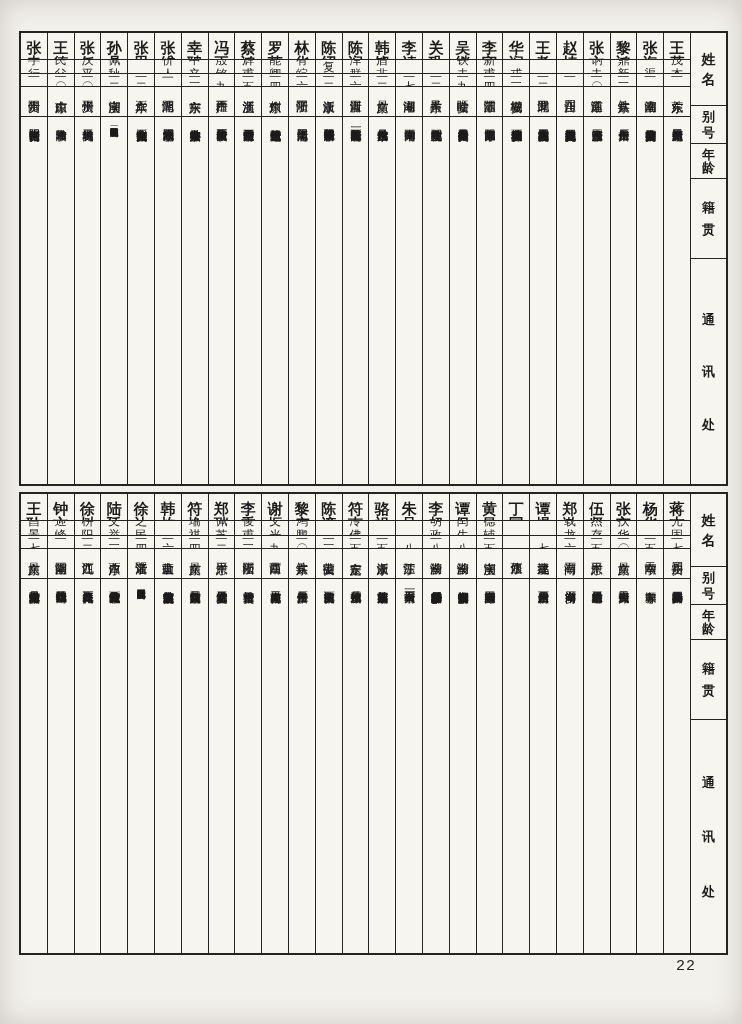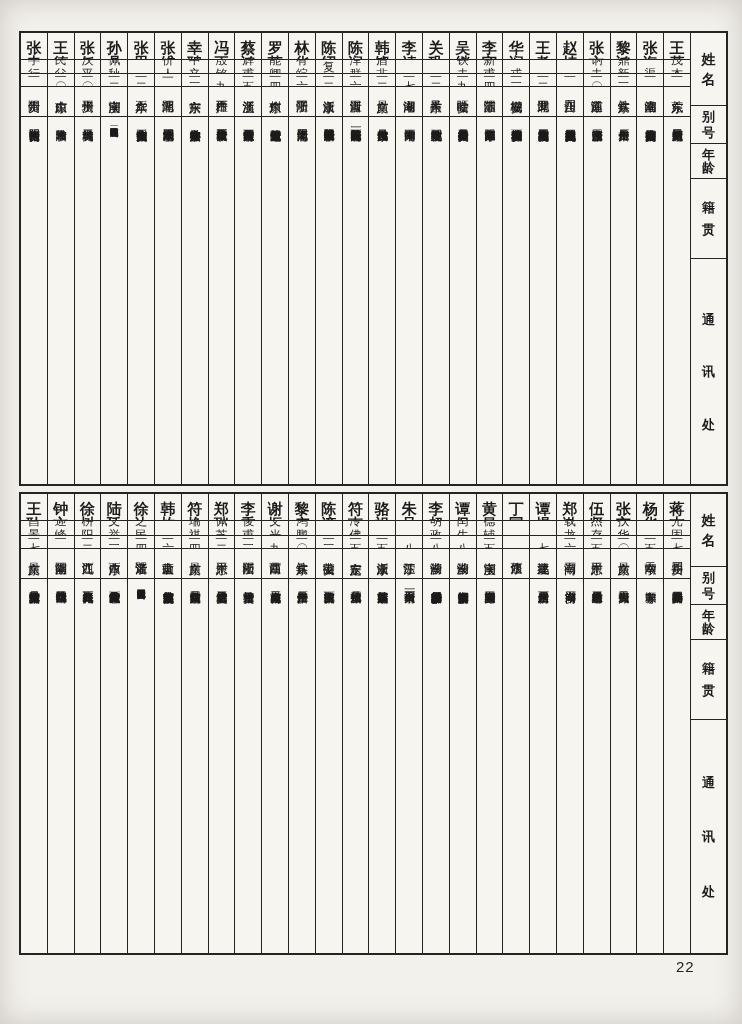--- a/index.html
+++ b/index.html
@@ -62,21 +62,21 @@
   .vt{
     writing-mode:vertical-rl;text-orientation:upright;
     line-height:1.02;letter-spacing:0;
     height:calc(100% - 8px);margin-top:4px;
     font-size:12px;
   }
   .r-addr .vt{font-size:11px;line-height:1.0;}
   .small .r-addr .vt{font-size:8.5px;line-height:1.05;}
   .page-number{
     position:absolute;top:958px;left:676px;
-    font-family:Liberation Sans, sans-serif;
+    font-family:Liberation Mono, monospace;
     font-size:15px;color:#222;letter-spacing:1px;
   }
 </style>
 </head>
 <body>
 
 <div class="sheet">
   <section class="vtable" id="table-top">
       <div class="col hdr">
         <div class="cell r-name">

